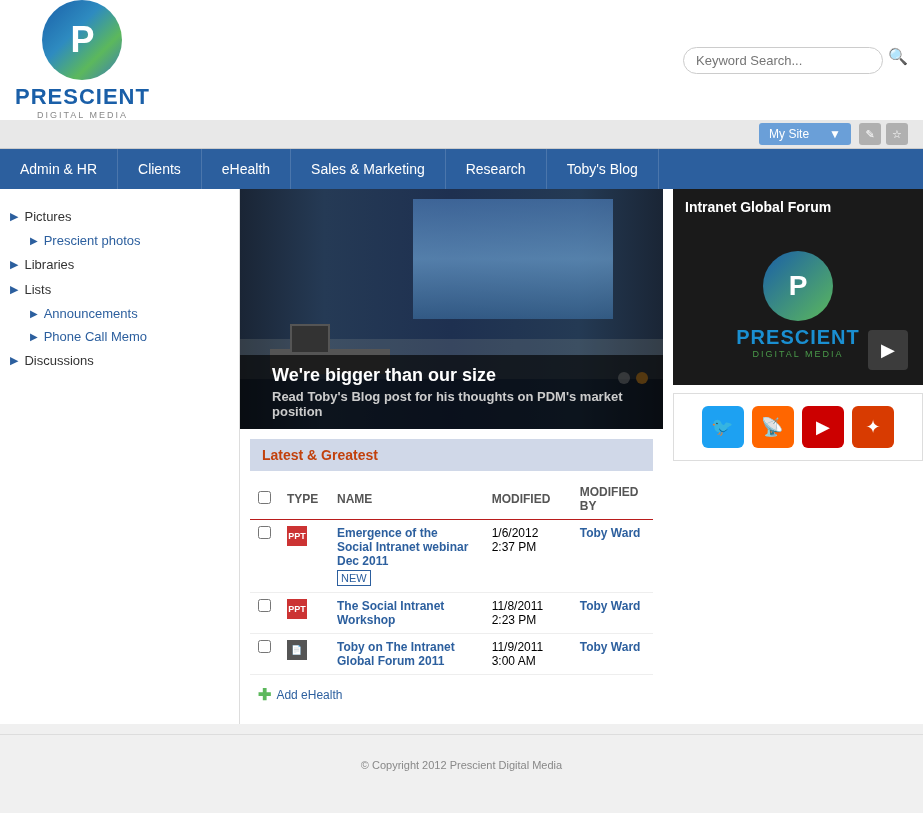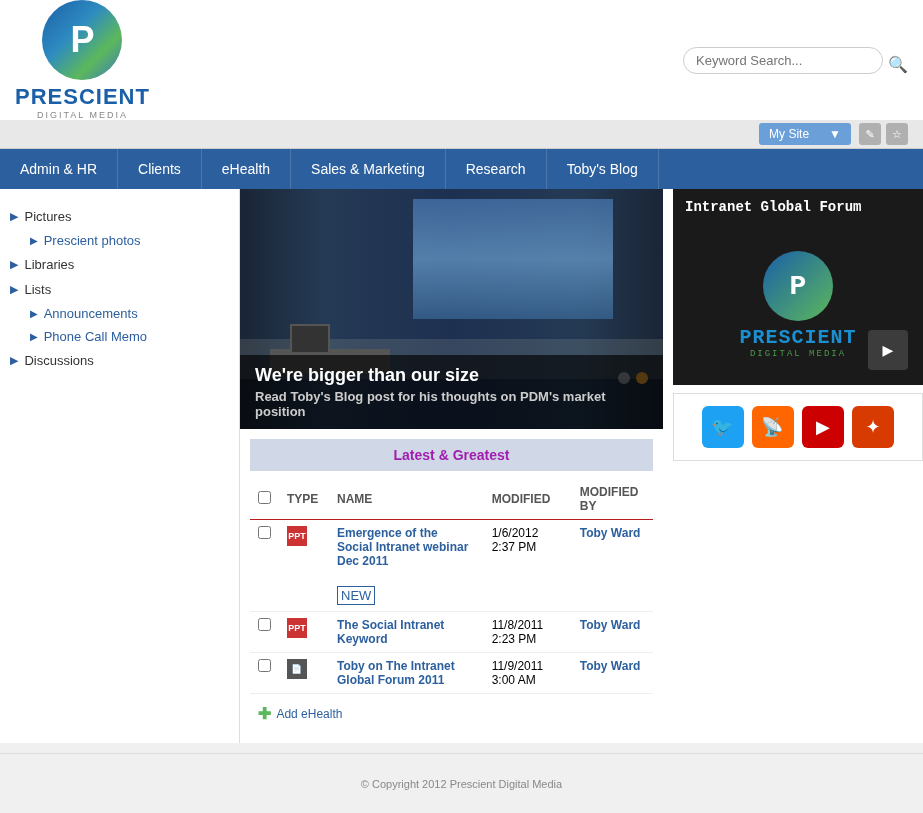--- a/index.html
+++ b/index.html
@@ -5,21 +5,21 @@
     * { margin: 0; padding: 0; box-sizing: border-box; }
     body { font-family: Arial, sans-serif; font-size: 13px; background: #f0f0f0; width: 923px; }
 
     
     #header { background: #fff; padding: 10px 15px; display: flex; align-items: center; justify-content: space-between; height: 120px; }
     #logo-area { display: flex; flex-direction: column; align-items: center; }
     #logo-circle { width: 80px; height: 80px; border-radius: 50%; background: linear-gradient(135deg, #1a5fa8 0%, #2e8bc0 40%, #5cb85c 70%, #3a7abf 100%); display: flex; align-items: center; justify-content: center; position: relative; overflow: hidden; }
     #logo-circle::before { content: 'P'; color: white; font-size: 36px; font-weight: bold; font-family: Arial, sans-serif; }
     #logo-text { font-size: 22px; font-weight: bold; color: #1a5fa8; letter-spacing: 1px; margin-top: 4px; }
     #logo-subtext { font-size: 9px; color: #888; letter-spacing: 2px; text-transform: uppercase; }
-    #search-area { display: flex; align-items: flex-end; gap: 5px; }
+    #search-area { display: flex; align-items: flex-start; gap: 5px; }
     #search-box { border: 1px solid #ccc; border-radius: 15px; padding: 5px 12px; width: 200px; font-size: 13px; color: #aaa; }
     #search-btn { background: none; border: none; cursor: pointer; font-size: 16px; color: #555; }
 
     
     #mysite-bar { background: #e8e8e8; display: flex; justify-content: flex-end; align-items: center; padding: 3px 15px; gap: 8px; border-bottom: 1px solid #ccc; }
     #mysite-btn { background: #6a9fd8; color: white; border: none; padding: 4px 10px; border-radius: 3px; cursor: pointer; font-size: 12px; display: flex; align-items: center; gap: 20px; }
     #mysite-icons { display: flex; gap: 5px; }
     .mysite-icon { width: 22px; height: 22px; background: #b0b0b0; border-radius: 3px; display: flex; align-items: center; justify-content: center; font-size: 11px; color: white; cursor: pointer; }
 
     
@@ -34,47 +34,47 @@
     #sidebar { width: 240px; min-width: 240px; background: #fff; padding: 15px 10px; border-right: 1px solid #ddd; }
     .sidebar-item { display: flex; align-items: center; gap: 6px; padding: 5px 0; cursor: pointer; color: #333; font-size: 13px; }
     .sidebar-item .arrow { color: #2c5f9e; font-size: 11px; }
     .sidebar-child { padding-left: 20px; display: flex; align-items: center; gap: 6px; padding-top: 4px; padding-bottom: 4px; cursor: pointer; color: #2c5f9e; font-size: 13px; }
     .sidebar-child .arrow2 { color: #2c5f9e; font-size: 10px; }
 
     
     #content { flex: 1; }
     #hero { position: relative; width: 100%; height: 240px; overflow: hidden; background: #1a3a5c; }
     #hero-img { width: 100%; height: 240px; background: linear-gradient(to bottom, #1a3355 0%, #2a5a8a 30%, #1a3050 100%); display: flex; align-items: center; justify-content: center; position: relative; overflow: hidden; }
-    #hero-caption { position: absolute; bottom: 0; left: 0; right: 0; background: rgba(0,0,0,0.65); color: white; padding: 10px 15px; }
+    #hero-caption { position: absolute; bottom: 0; left: 0; right: 0; background: rgba(0,0,0,0.65); color: white; padding: 10px 32px; }
     #hero-title { font-size: 18px; font-weight: bold; margin-bottom: 3px; }
     #hero-subtitle { font-size: 13px; color: #ccc; font-weight: bold; }
     #hero-dots { position: absolute; bottom: 45px; right: 15px; display: flex; gap: 6px; }
     .dot { width: 12px; height: 12px; border-radius: 50%; cursor: pointer; }
     .dot.inactive { background: rgba(255,255,255,0.5); }
     .dot.active { background: #f0a030; }
 
     
     #latest-section { padding: 10px; }
-    #latest-header { background: #d0d8e8; padding: 8px 12px; font-weight: bold; font-size: 14px; color: #a21caf; margin-bottom: 8px; text-align: center; }
+    #latest-header { background: #d0d8e8; padding: 8px 12px; font-weight: bold; font-size: 14px; color: #c2410c; margin-bottom: 8px; }
     #latest-table { width: 100%; border-collapse: collapse; }
     #latest-table th { text-align: left; padding: 6px 8px; font-size: 12px; font-weight: bold; color: #555; border-bottom: 1px solid #b91c1c; }
     #latest-table td { padding: 6px 8px; vertical-align: top; border-bottom: 1px solid #eee; font-size: 12px; }
     .checkbox-col { width: 20px; }
     .type-col { width: 50px; }
     .type-icon { width: 20px; height: 20px; background: #cc3333; display: inline-flex; align-items: center; justify-content: center; color: white; font-size: 9px; font-weight: bold; }
     .type-icon-doc { width: 20px; height: 20px; background: #555; display: inline-flex; align-items: center; justify-content: center; color: white; font-size: 9px; }
     .item-name { color: #2c5f9e; font-weight: bold; text-decoration: none; cursor: pointer; display: block; }
-    .new-badge { background: #fff; border: 1px solid #2c5f9e; color: #2c5f9e; font-size: 13px; padding: 1px 3px; display: inline-block; margin-top: 18px; }
+    .new-badge { background: #fff; border: 1px solid #2c5f9e; color: #2c5f9e; font-size: 11px; padding: 1px 3px; display: inline-block; margin-top: 2px; }
     .modified-by { color: #2c5f9e; font-weight: bold; cursor: pointer; }
     .add-doc { color: #2c5f9e; cursor: pointer; font-size: 12px; display: flex; align-items: center; gap: 5px; padding: 10px 8px; }
     .add-icon { color: #5cb85c; font-size: 16px; font-weight: bold; }
 
     
     #right-panel { width: 260px; min-width: 260px; padding: 0 0 0 10px; }
-    #intranet-forum { margin-top: 0; font-family: Liberation Mono, monospace; }
+    #intranet-forum { margin-top: 0; }
     #forum-header { background: #1a1a1a; color: white; padding: 10px 12px; font-size: 14px; font-weight: bold; }
     #forum-logo { background: #1a1a1a; display: flex; align-items: center; justify-content: center; padding: 20px; position: relative; min-height: 160px; }
     #forum-logo-inner { display: flex; flex-direction: column; align-items: center; }
     .logo-circle-sm { width: 70px; height: 70px; border-radius: 50%; background: linear-gradient(135deg, #1a5fa8, #5cb85c); display: flex; align-items: center; justify-content: center; color: white; font-size: 28px; font-weight: bold; }
     .logo-text-sm { color: #1a8fd1; font-size: 20px; font-weight: bold; letter-spacing: 1px; margin-top: 5px; }
     .logo-subtext-sm { color: #4a9a4a; font-size: 9px; letter-spacing: 2px; }
     #play-btn { position: absolute; right: 15px; bottom: 15px; width: 40px; height: 40px; background: rgba(255,255,255,0.15); border-radius: 4px; display: flex; align-items: center; justify-content: center; cursor: pointer; }
     #play-btn::after { content: '▶'; color: white; font-size: 18px; }
 
     #social-icons { background: white; border: 1px solid #ddd; padding: 12px; display: flex; gap: 8px; align-items: center; justify-content: center; margin-top: 8px; }
@@ -222,21 +222,21 @@
           </tr>
 
           <tr>
             <td>
               <input type="checkbox" style="">
             </td>
             <td>
               <span class="type-icon">PPT</span>
             </td>
             <td>
-              <a class="item-name">The Social Intranet Keyword</a>
+              <a class="item-name">The Social Intranet Workshop</a>
             </td>
             <td>11/8/2011 2:23 PM</td>
             <td>
               <span class="modified-by">Toby Ward</span>
             </td>
           </tr>
 
           <tr>
             <td>
               <input type="checkbox" style="">

